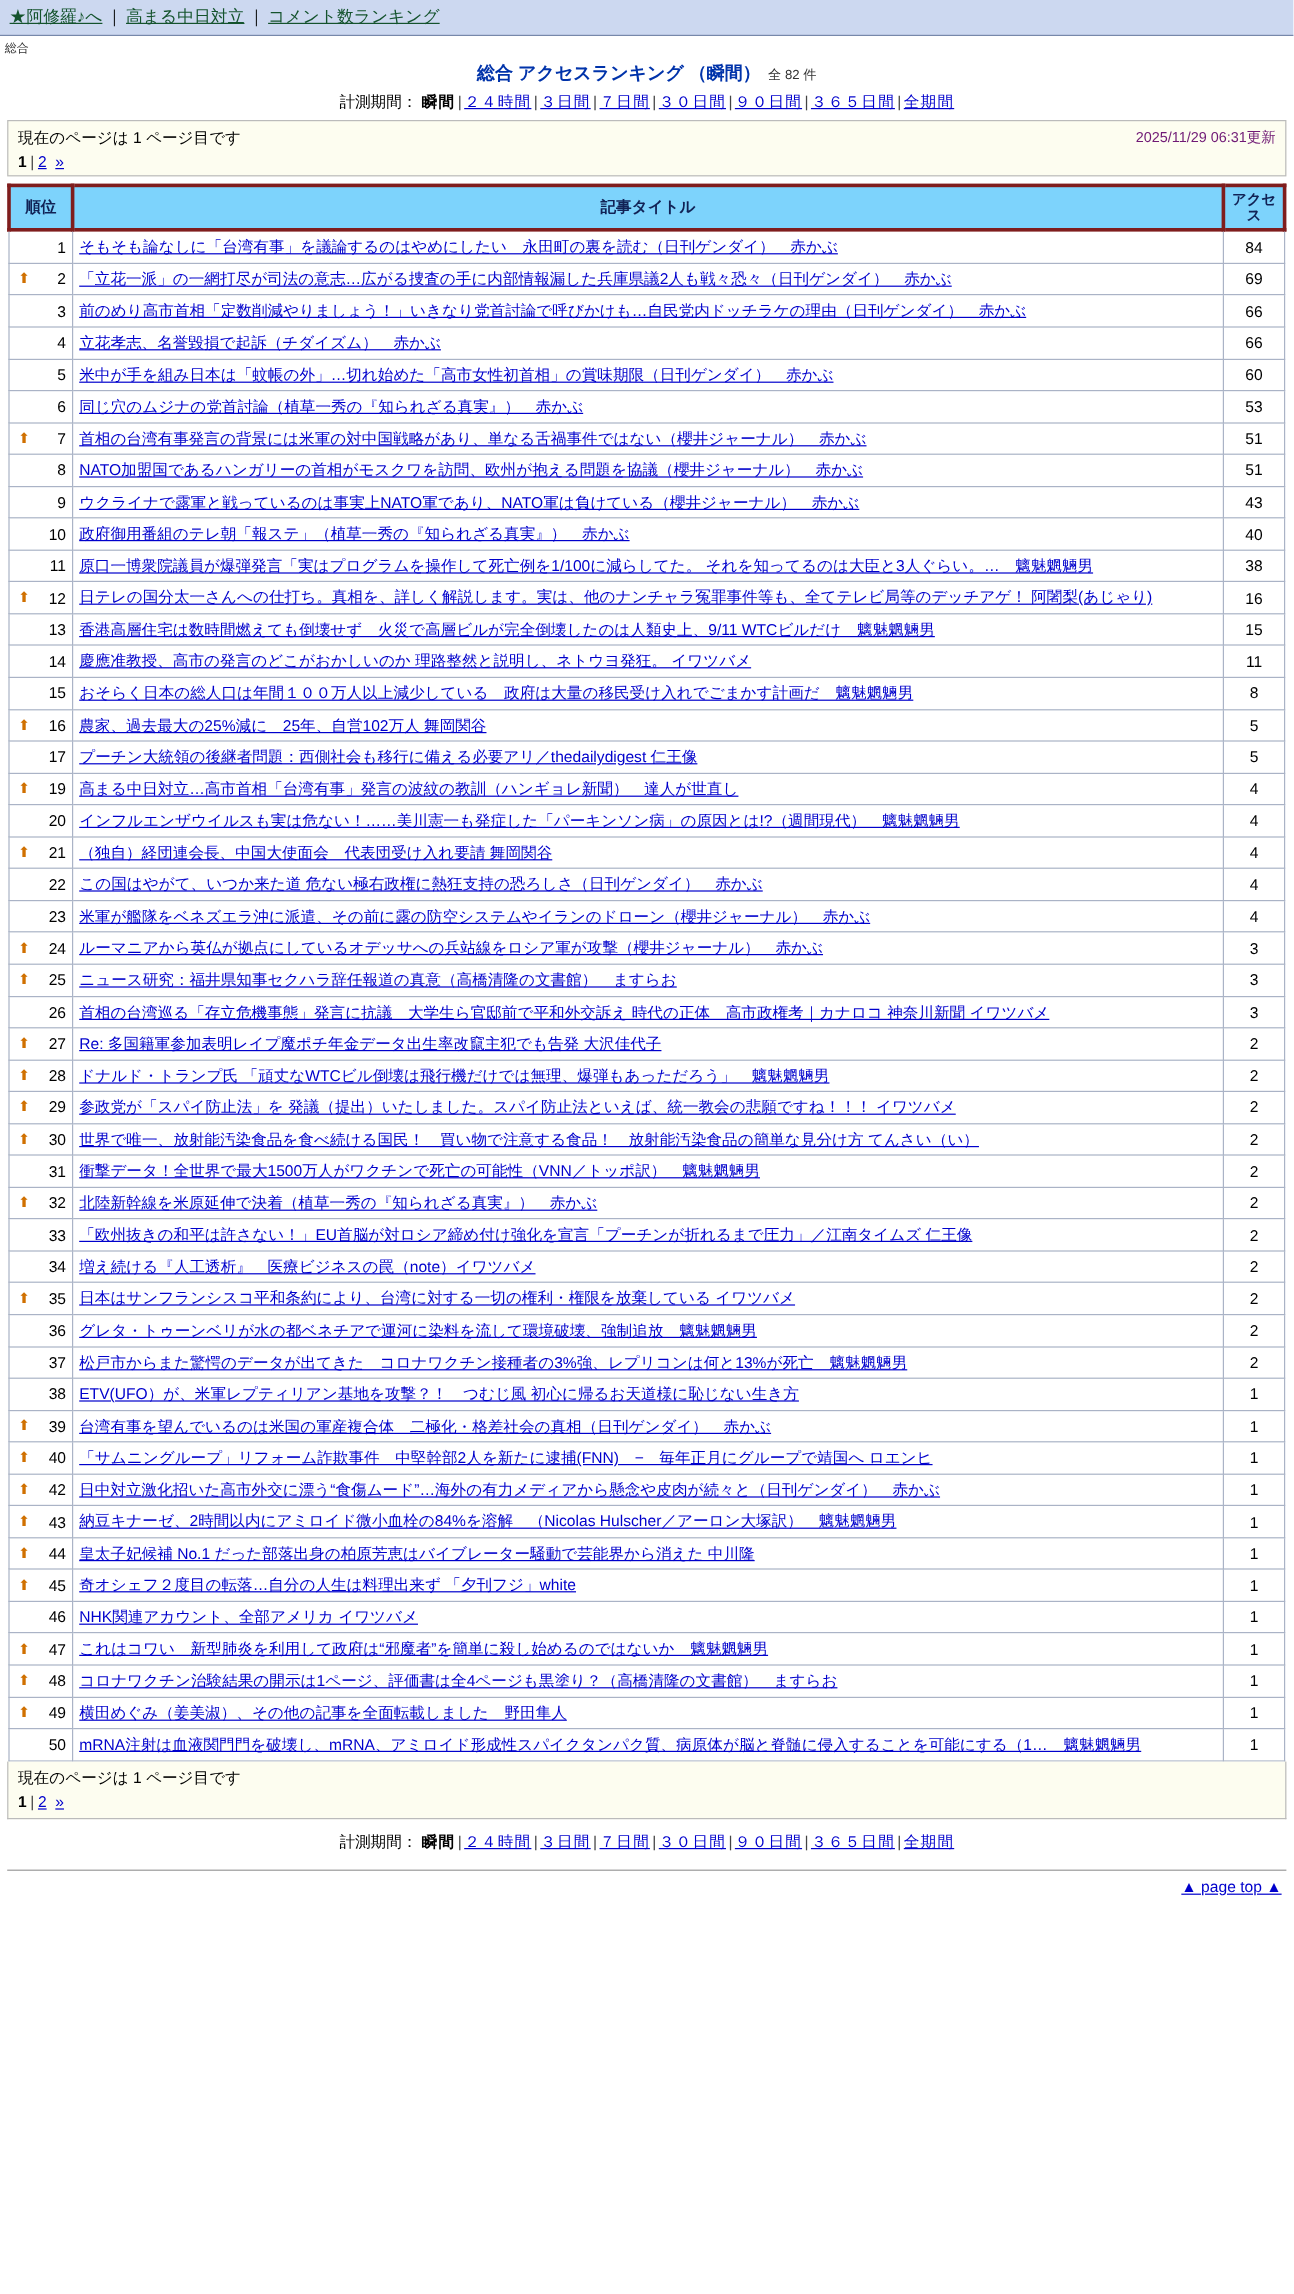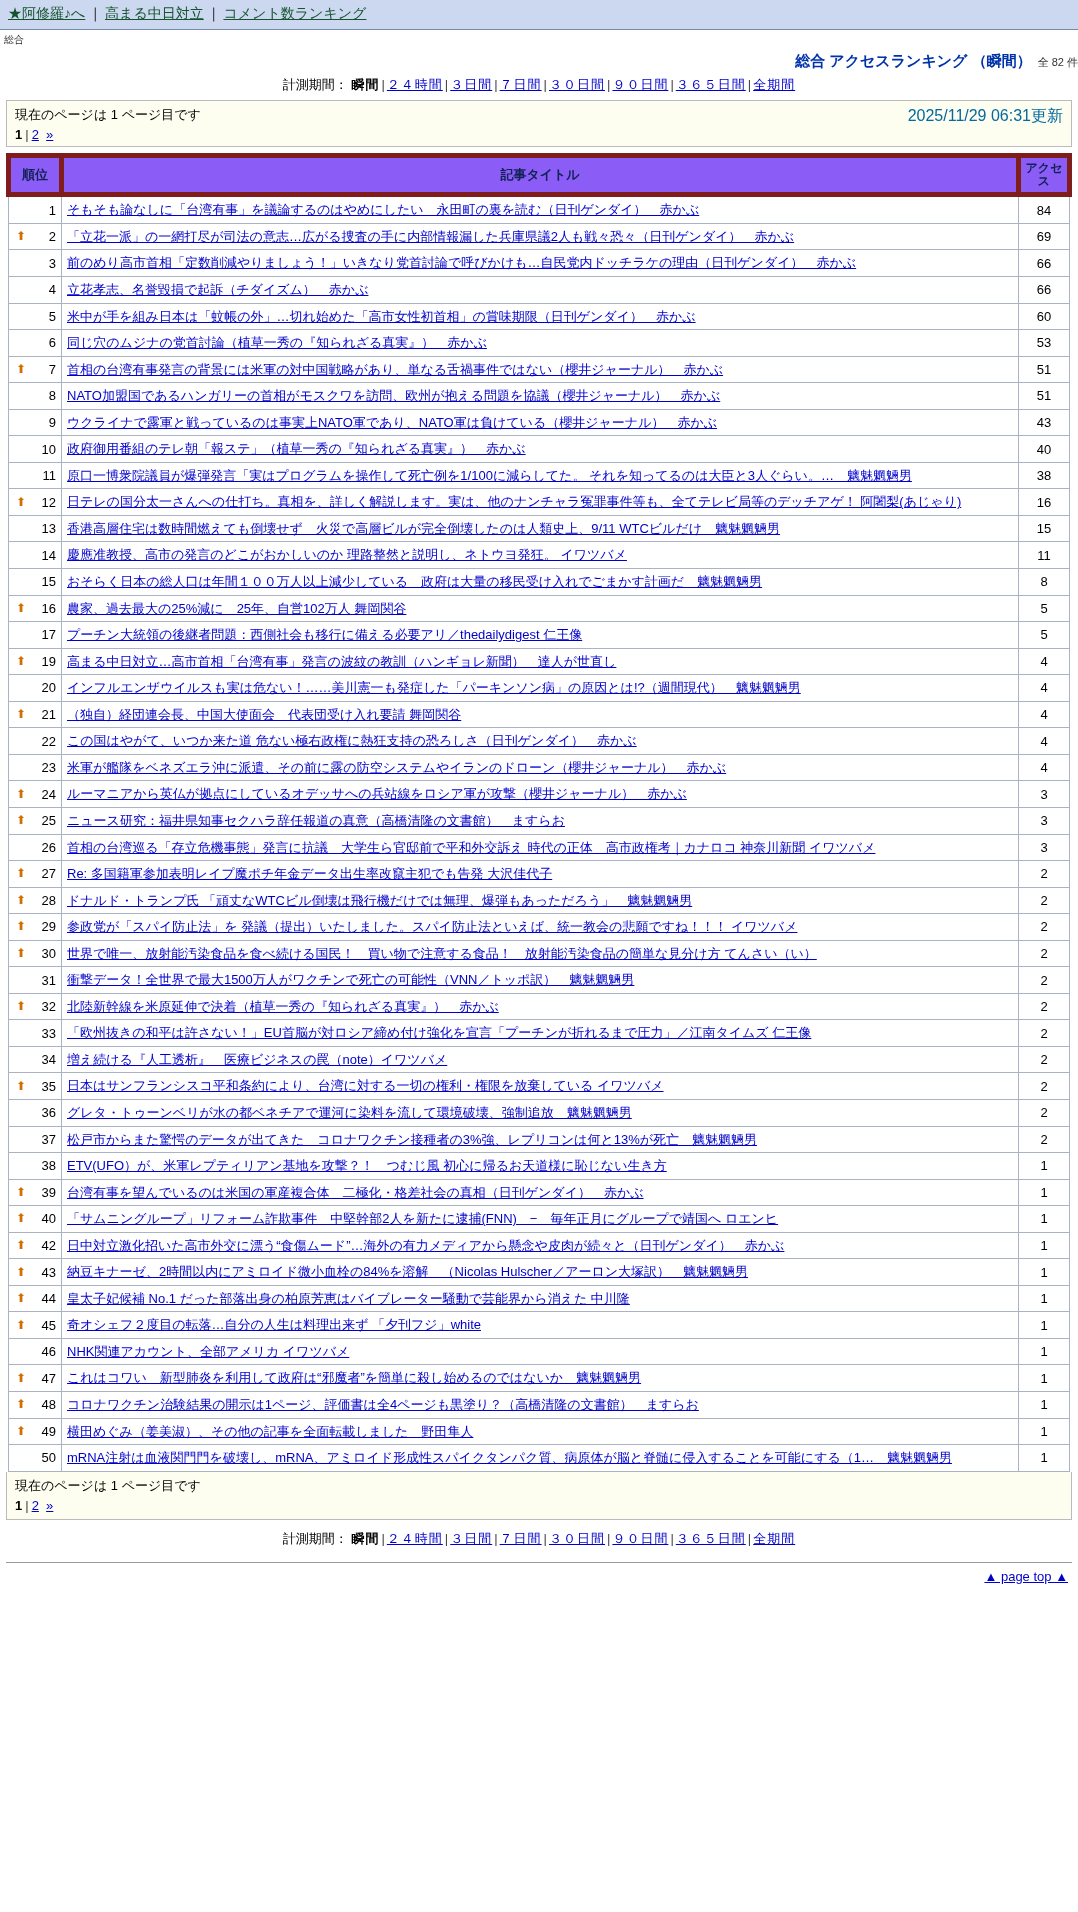--- a/index.html
+++ b/index.html
@@ -29,21 +29,21 @@
   .topbar .sep { color: #000; text-decoration: none; padding: 0 3px; }
 
   .cat-label {
     font-size: 10px;
     color: #333;
     padding: 3px 0 1px 4px;
   }
 
   
   .page-title {
-    text-align: right;
+    text-align: center;
     font-size: 15px;
     font-weight: bold;
     color: #0033aa;
     padding: 4px 0 3px 0;
   }
   .page-title .count {
     font-size: 11px;
     font-weight: normal;
     color: #333;
     margin-left: 6px;
@@ -74,41 +74,41 @@
     margin: 0 6px;
     padding: 5px 8px 4px 8px;
     font-size: 13px;
     position: relative;
     overflow: hidden;
   }
   .infobar .updated {
     position: absolute;
     right: 8px;
     top: 5px;
-    font-size: 16px;
-    color: #0369a1;
+    font-size: 12px;
+    color: #701a75;
   }
   .pager {
     font-size: 13px;
     padding-top: 3px;
   }
   .pager a { color: #0000cc; }
   .pager .cur { font-weight: bold; color: #000; }
   .pager .bar { color: #444; padding: 0 3px; }
 
   
   table.rank {
     border-collapse: collapse;
     margin: 6px 6px 0 6px;
     width: 1066px;
     font-size: 13px;
   }
   table.rank th {
-    background: #8b5cf6;
-    border: 5px solid #7f1d1d;
+    background: #7dd3fc;
+    border: 3px solid #7f1d1d;
     font-weight: bold;
     color: #112255;
     padding: 4px 2px;
     font-size: 13px;
   }
   table.rank th.c-rank { width: 42px; }
   table.rank th.c-acc  { width: 40px; line-height: 1.1; font-size: 12px;}
   table.rank td {
     border: 1px solid #aab3c6;
     padding: 4px 5px;

